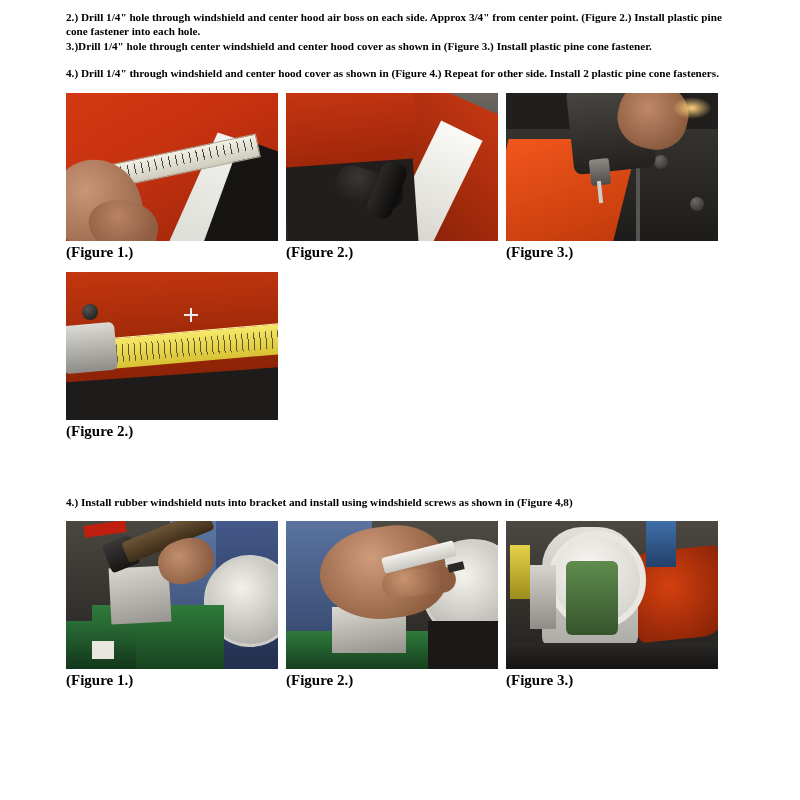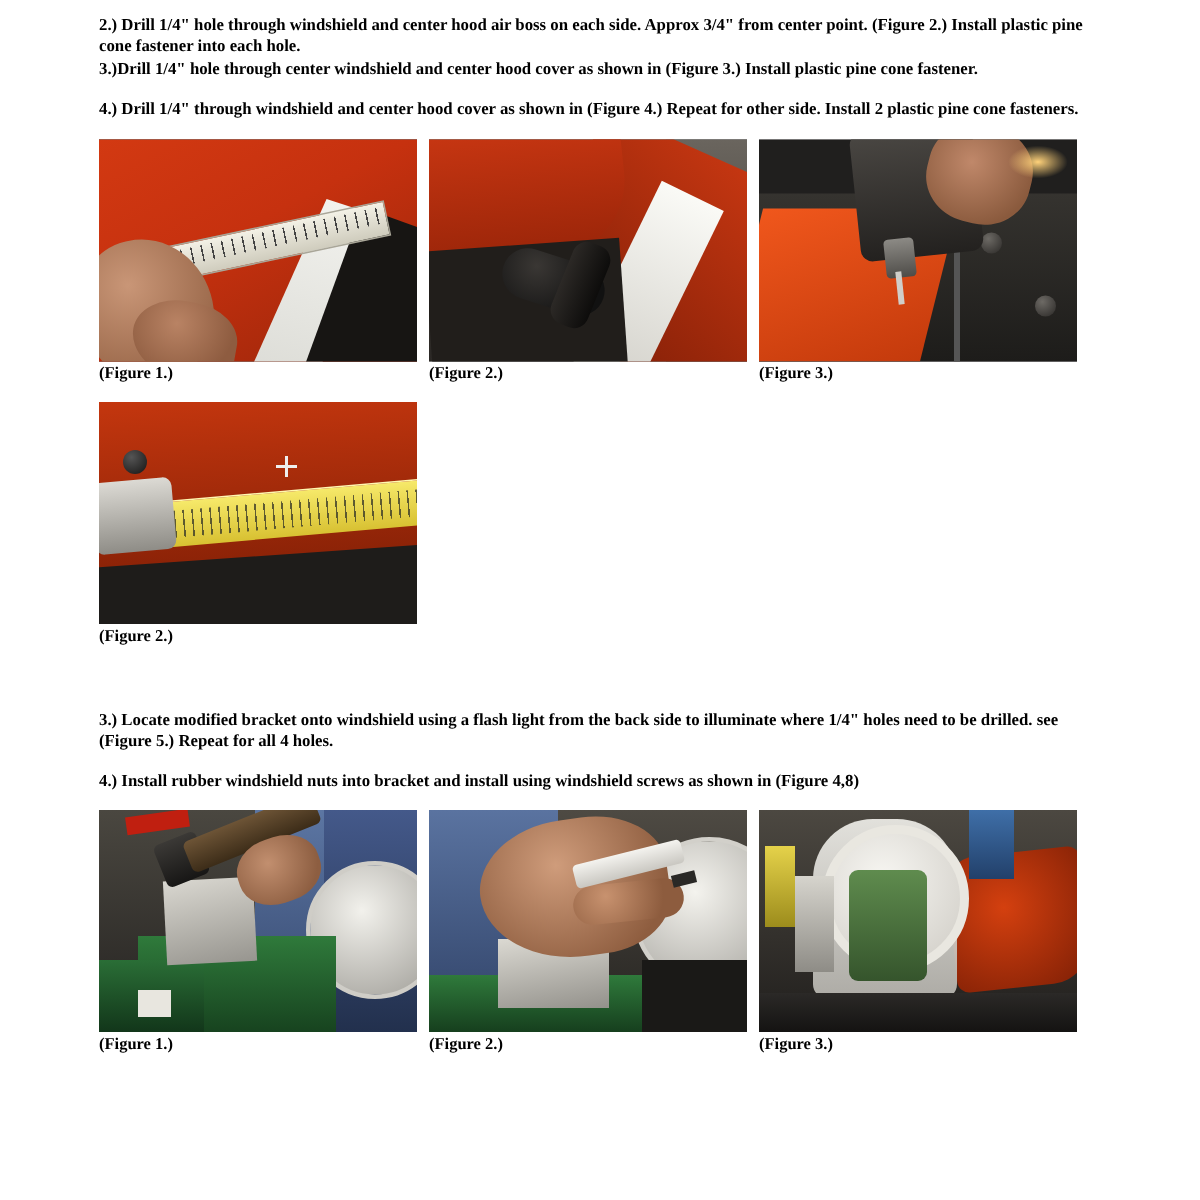--- a/index.html
+++ b/index.html
@@ -58,21 +58,21 @@
   .photo {
     width: 212px;
     height: 148px;
     background: #2a2a2a;
     position: relative;
     overflow: hidden;
     display: block;
   }
   .caption {
     font-family: "Liberation Serif", serif;
-    font-size: 11px;
+    font-size: 15px;
     font-weight: bold;
     margin-top: 2px;
     line-height: 1.2;
   }
 
   
   .ph-inner { position: absolute; inset: 0; }
 
   
   .f1 .bg { position:absolute; inset:0; background:#2f2b28; }
@@ -445,21 +445,20 @@
           </div>
         </div>
         <div class="caption">(Figure 2.)</div>
       </div>
     </div>
 
 
     <div class="gap-lg"></div>
     <div class="gap-md"></div>
     <div class="gap-md"></div>
-    <p class="para">3.) Locate modified bracket onto windshield using a flash light from the back side to illuminate where 1/4" holes need to be drilled. see (Figure 5.)  Repeat for all 4 holes.</p>
     <div class="gap-md"></div>
     <p class="para">4.) Install rubber windshield nuts into bracket and install using windshield screws as shown in (Figure 4,8)</p>
     <div class="gap-sm"></div>
 
     <div class="figrow">
       <div class="figcell">
         <div class="photo f5">
           <div class="ph-inner">
             <div class="bg"></div>
               <div class="jeans"></div>

